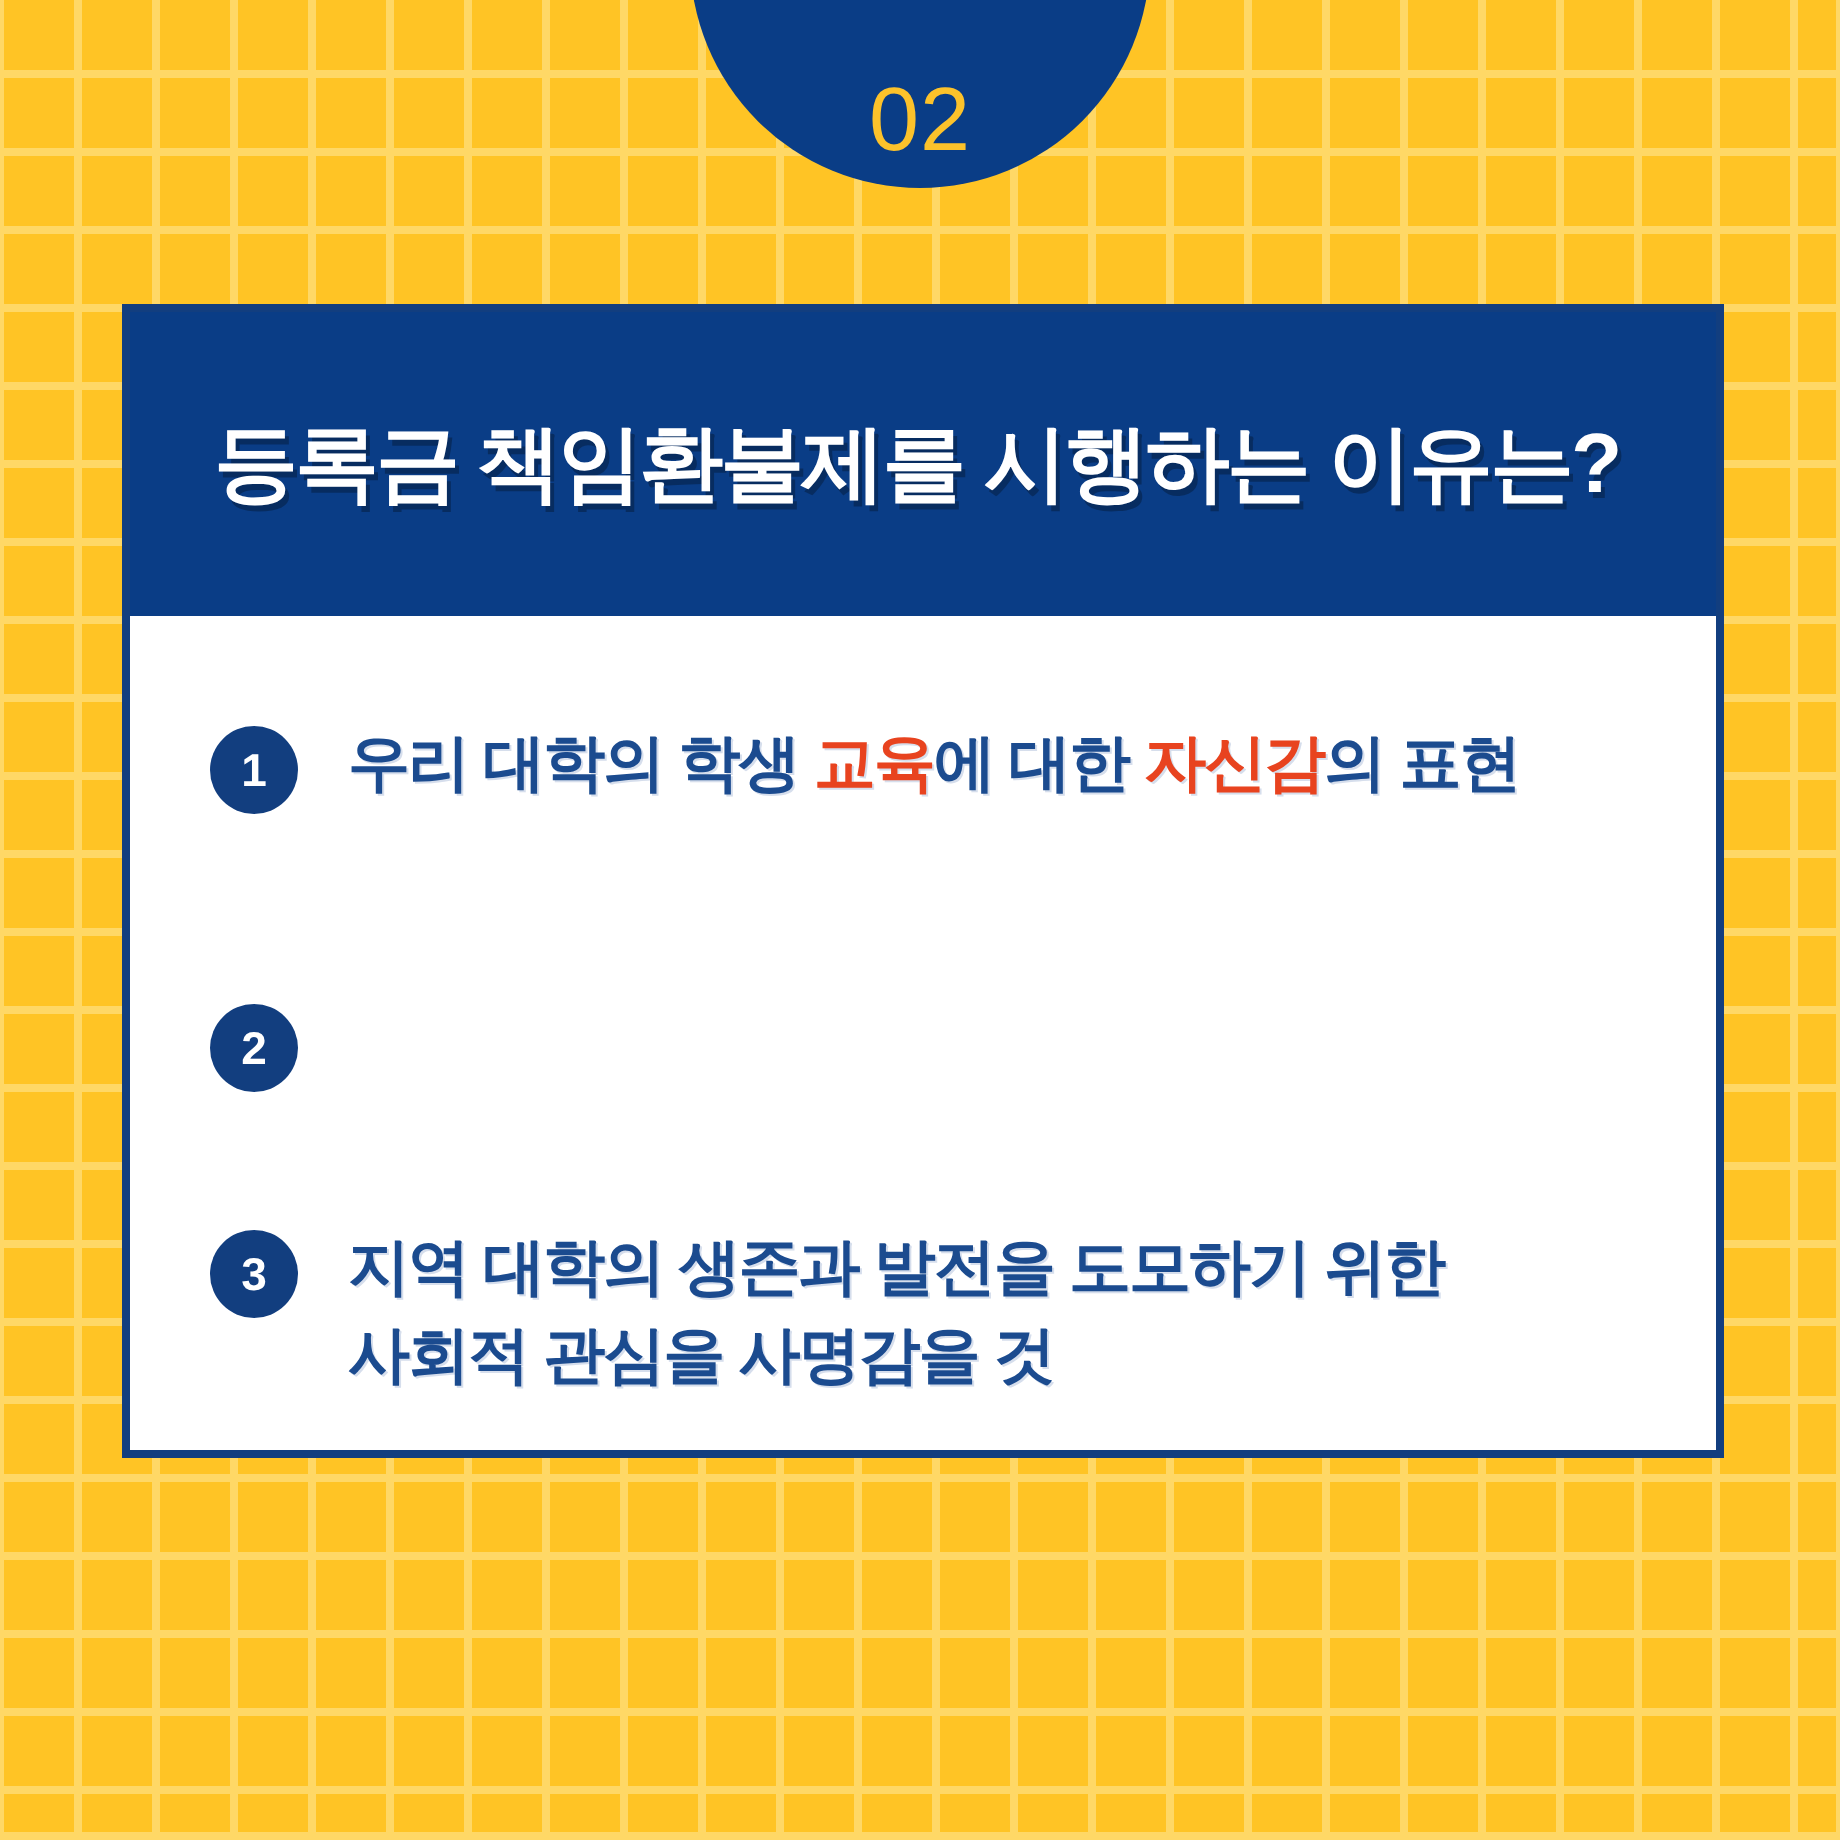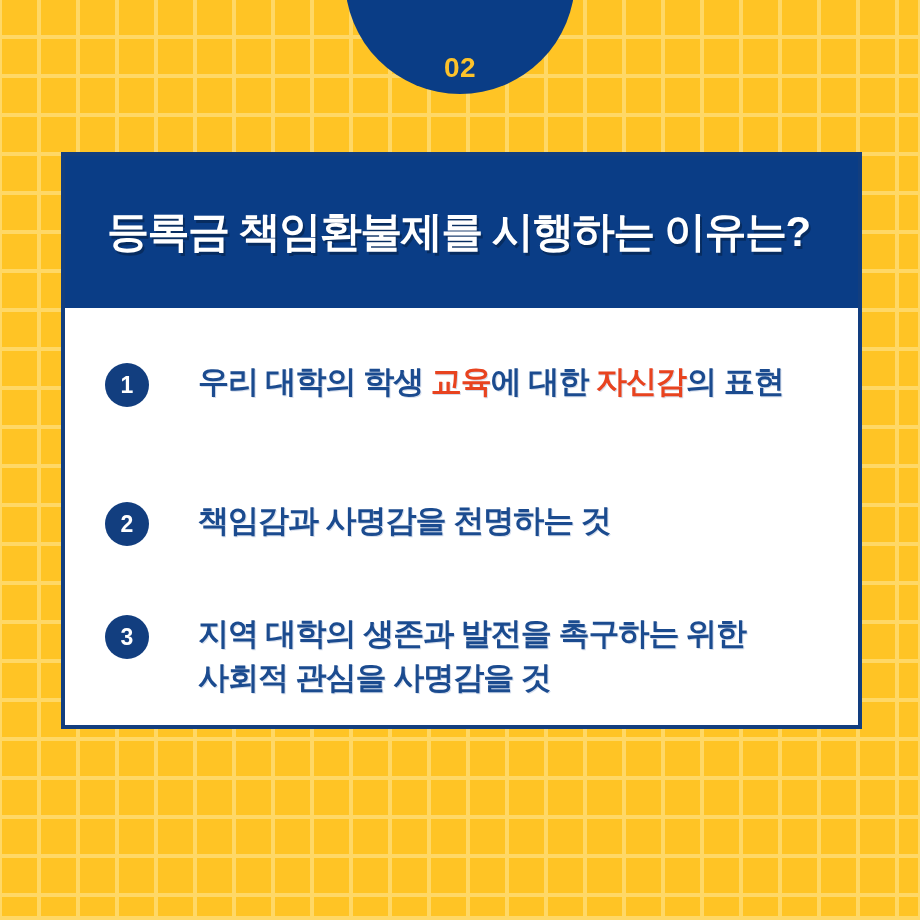--- a/index.html
+++ b/index.html
@@ -37,22 +37,22 @@
     height: 230px;
     border-radius: 50%;
     background: #0a3d86;
     display: flex;
     align-items: flex-end;
     justify-content: center;
     box-sizing: border-box;
     padding-bottom: 12px;
   }
   .step-badge-number {
-    font-size: 28px;
-    font-weight: 700;
+    font-size: 45px;
+    font-weight: 400;
     color: #fcc22b;
     letter-spacing: 0.5px;
     line-height: 1;
   }
 
   
   .card {
     position: absolute;
     left: 61px;
     top: 152px;
@@ -119,21 +119,21 @@
   .item-text {
     margin-left: 25px;
     font-size: 31px;
     font-weight: 700;
     color: #1b4b8f;
     letter-spacing: -1px;
     line-height: 1.42;
     text-shadow: 1px 1px 0 rgba(180,195,220,0.55);
   }
   .item-text .hl { color: #e8431f; }
-  .item-line { display: block; white-space: nowrap; margin-left: 24px; }
+  .item-line { display: block; white-space: nowrap; }
 </style>
 </head>
 <body>
 
 <div id="poster">
 
   <div class="step-badge">
     <span class="step-badge-number">02</span>
   </div>
 
@@ -148,27 +148,26 @@
       <div class="list-item item-1">
         <div class="item-badge">1</div>
         <div class="item-text">
             <span class="item-line"><span>우리 대학의 학생 </span><span class="hl">교육</span><span>에 대한 </span><span class="hl">자신감</span><span>의 표현</span></span>
           </div>
       </div>
 
       <div class="list-item item-2">
         <div class="item-badge">2</div>
         <div class="item-text">
-            <span class="item-line"><span>책임감과 사명감을 천명하는 것</span></span>
           </div>
       </div>
 
       <div class="list-item item-3">
         <div class="item-badge">3</div>
         <div class="item-text">
-            <span class="item-line"><span>지역 대학의 생존과 발전을 촉구하는 위한</span></span>
+            <span class="item-line"><span>지역 대학의 생존과 발전을 도모하기 위한</span></span>
             <span class="item-line"><span>사회적 관심을 사명감을 것</span></span>
           </div>
       </div>
 
     </div>
   </div>
 </div>
 
 </body></html>

